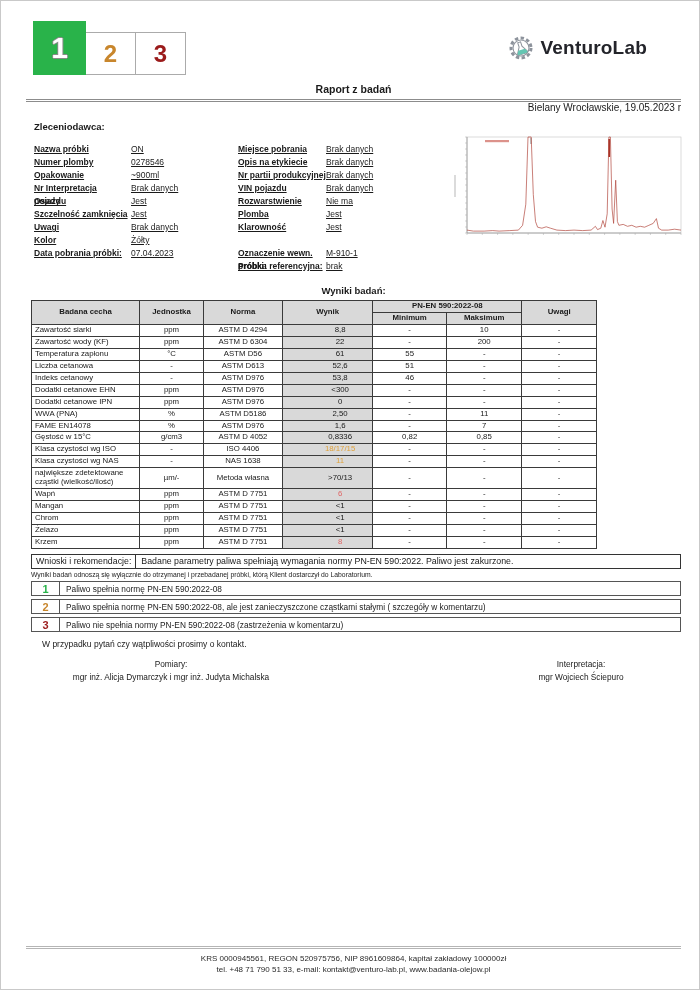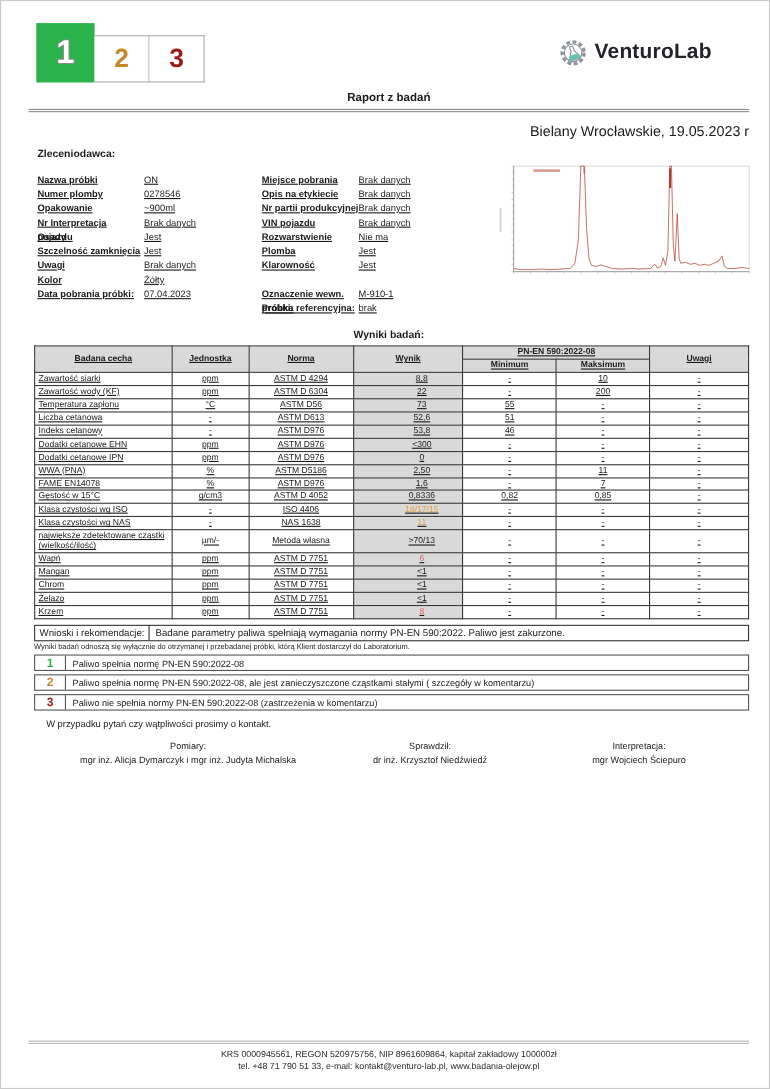--- a/index.html
+++ b/index.html
@@ -16,38 +16,38 @@
   .tab-2 { color:#c8862c; border-left:none; }
   .tab-3 { color:#9b1b1b; border-left:none; }
 
   
   .logo { position:absolute; right:52px; top:33px; display:flex; align-items:center; gap:5px; }
   .logo-text { font-size:19px; font-weight:bold; color:#23242a; letter-spacing:.2px; }
 
   .main { position:absolute; top:82px; left:25px; width:655px; }
   .report-title { text-align:center; font-size:10.5px; font-weight:bold; }
   .dbl-rule { margin-top:4px; height:3px; border-top:1px solid #8c8c8c; border-bottom:1px solid #8c8c8c; }
-  .date-line { margin-top:10px; text-align:right; font-size:13px; }
+  .date-line { margin-top:0; text-align:right; font-size:10px; }
   .client-label { margin-top:8px; margin-left:8px; font-size:9.5px; font-weight:bold; }
 
   
   .details { position:relative; margin-top:9px; height:132px; font-size:8.5px; }
   .dcol { position:absolute; top:2px;text-decoration:underline; }
   .dcol-left { left:8px; width:205px; }
   .dcol-right { left:212px; width:210px; }
   .drow { display:flex; height:13px; line-height:13px; }
   .dcol-left .dlabel { width:97px; font-weight:bold; flex:none; }
   .dcol-right .dlabel { width:88px; font-weight:bold; flex:none; }
   .dvalue { color:#222; }
 
   .chart-box { position:absolute; left:425px; top:-10px; width:238px; height:124px; }
 
   
   .wyniki-heading { margin-top:12px; text-align:center; font-size:9.5px; font-weight:bold; }
-  table.results { margin:4px 0 0 5px; width:650px; border-collapse:collapse; font-size:7.8px;text-decoration:underline; }
+  table.results { margin:4px 0 0 5px; width:566px; border-collapse:collapse; font-size:7.8px; }
   table.results th, table.results td { border:1px solid #3a3a3a; padding:1px 3px; text-align:center; height:11px; line-height:1.15; }
   table.results th { background:#d9d9d9; font-weight:bold; }
   table.results { border:1.5px solid #222; }
   table.results td.l { text-align:left; }
   table.results td.wynik { background:#d9d9d9;padding-left:28px; }
   td.warn { color:#e0a23c; }
   td.bad { color:#e06666; }
   col.c1{width:125px} col.c2{width:70px} col.c3{width:95px} col.c4{width:100px}
   col.c5{width:85px} col.c6{width:85px} col.c7{width:90px}
 
@@ -300,21 +300,21 @@
             <td class="wynik">22</td>
             <td>-</td>
             <td>200</td>
             <td>-</td>
           </tr>
 
           <tr>
             <td class="l">Temperatura zapłonu</td>
             <td>°C</td>
             <td>ASTM D56</td>
-            <td class="wynik">73</td>
+            <td class="wynik">61</td>
             <td>55</td>
             <td>-</td>
             <td>-</td>
           </tr>
 
           <tr>
             <td class="l">Liczba cetanowa</td>
             <td>-</td>
             <td>ASTM D613</td>
             <td class="wynik">52,6</td>
@@ -486,24 +486,20 @@
       </div>
     </div>
 
     <div class="contact-note">W przypadku pytań czy wątpliwości prosimy o kontakt.</div>
 
     <div class="signatures">
       <div class="sig sig-1">
         <div class="sig-role">Pomiary:</div>
         <div class="sig-name">mgr inż. Alicja Dymarczyk i mgr inż. Judyta Michalska</div>
       </div>
-      <div class="sig sig-2">
-        <div class="sig-role">Sprawdził:</div>
-        <div class="sig-name">dr inż. Krzysztof Niedźwiedź</div>
-      </div>
       <div class="sig sig-3">
         <div class="sig-role">Interpretacja:</div>
         <div class="sig-name">mgr Wojciech Ściepuro</div>
       </div>
     </div>
   </div>
 
   <div class="footer">
     <div class="footer-rule"></div>
     <div class="footer-line">KRS 0000945561, REGON 520975756, NIP 8961609864, kapitał zakładowy 100000zł</div>

